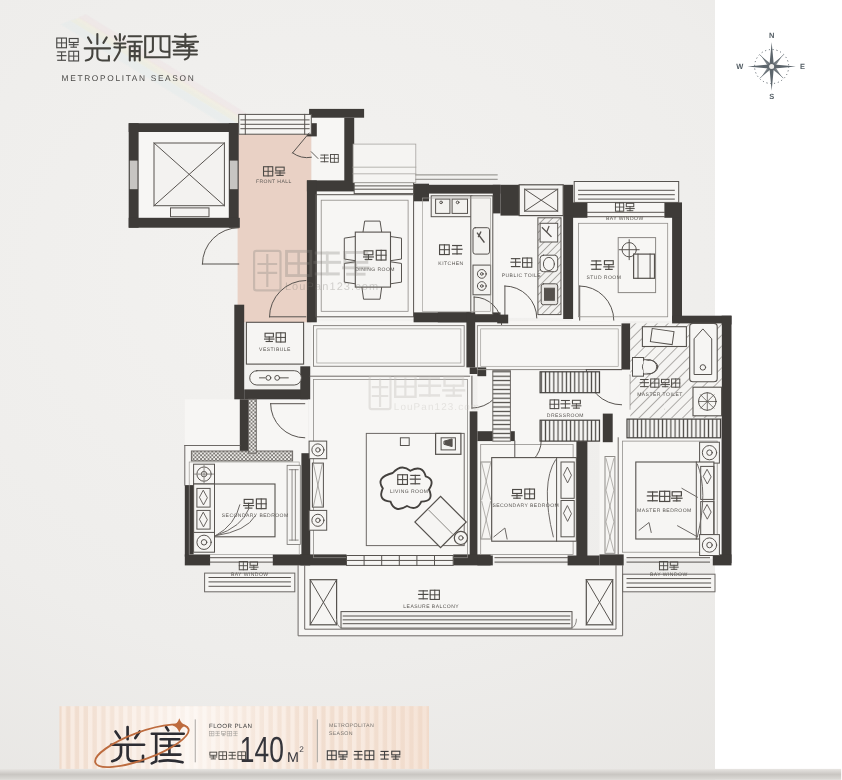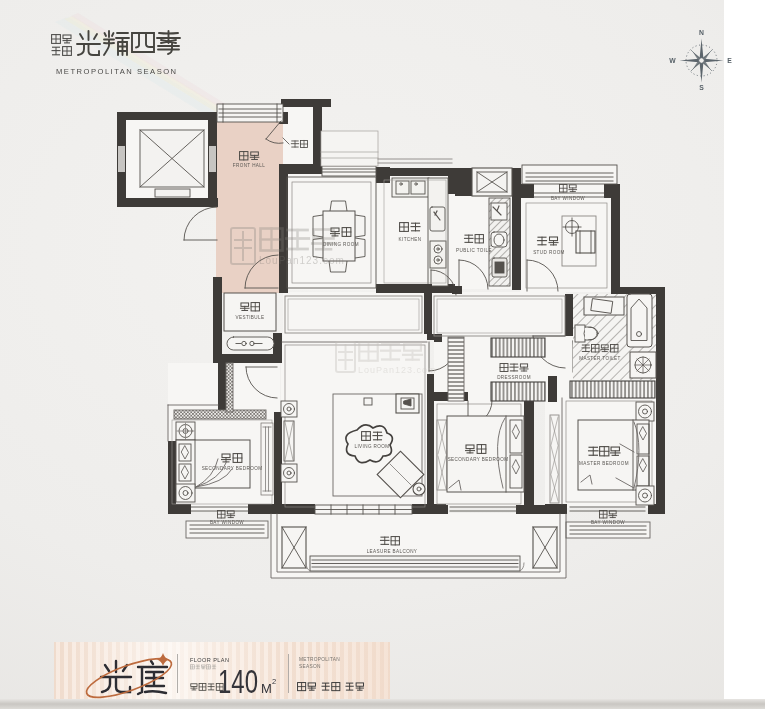--- a/index.html
+++ b/index.html
@@ -1,17 +1,17 @@
 <!DOCTYPE html>
 <html><head>
 <meta charset="utf-8">
 <style>
 html,body{margin:0;padding:0;}
 body{width:765px;height:709px;overflow:hidden;font-family:"Liberation Sans",sans-serif;}
-.page{position:relative;width:724px;height:709px;background:radial-gradient(ellipse 120% 90% at 45% 35%,#f3f2f0 0%,#eeedeb 55%,#e5e3e0 100%);}
+.page{position:relative;width:650px;height:709px;background:radial-gradient(ellipse 120% 90% at 45% 35%,#f3f2f0 0%,#eeedeb 55%,#e5e3e0 100%);}
 svg text{font-family:"Liberation Sans",sans-serif;}
 </style>
 </head>
 <body>
 <div class="page">
 <svg width="765" height="709" viewBox="0 0 765 709">
 <defs>
 
 <pattern id="diag" width="5" height="5" patternUnits="userSpaceOnUse" patternTransform="rotate(45)">
 <rect width="5" height="5" fill="#f2f1ef"></rect>

